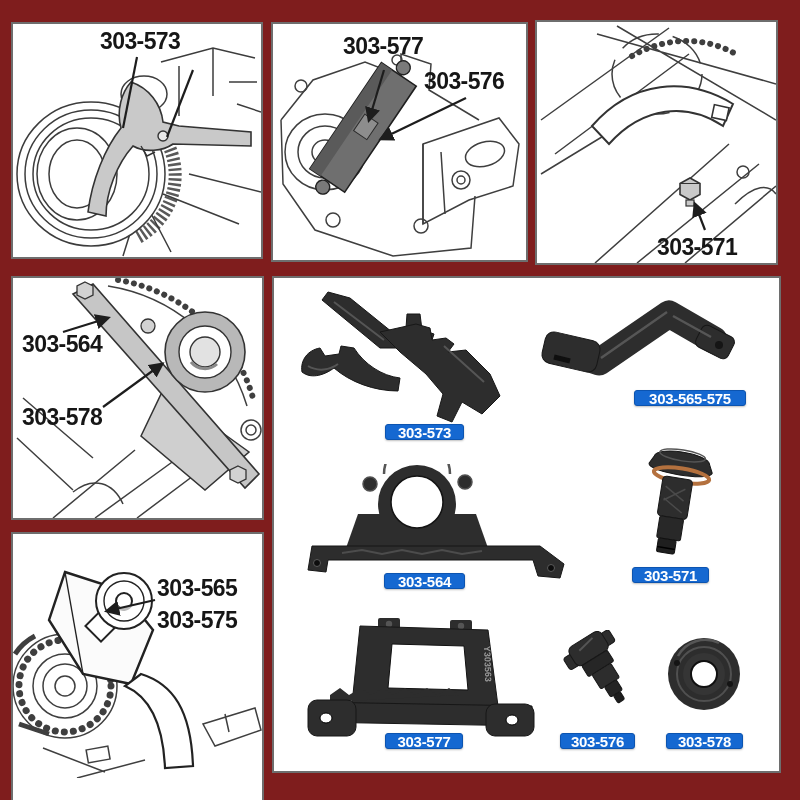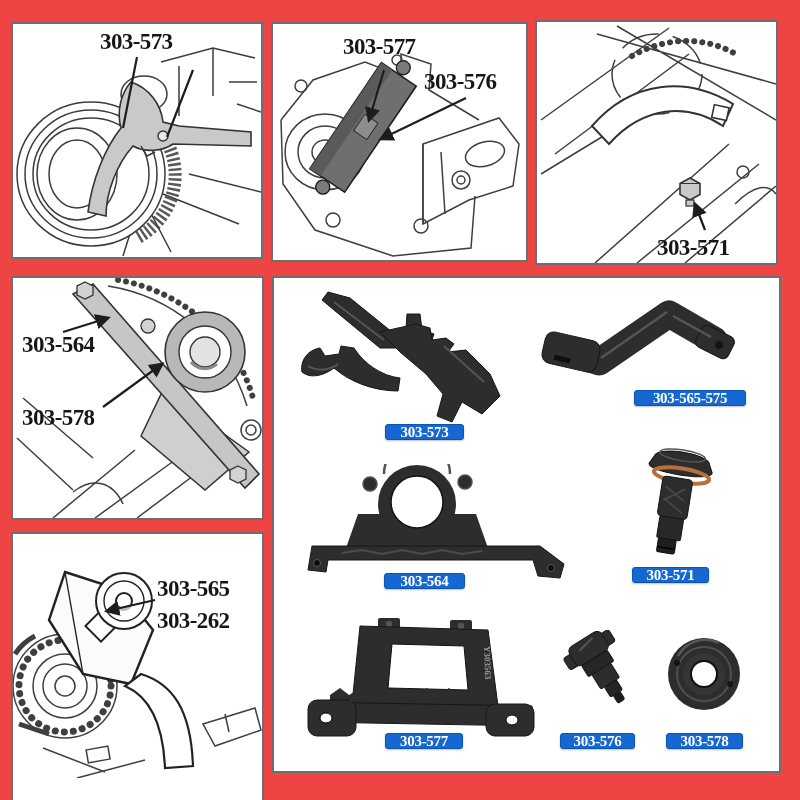--- a/index.html
+++ b/index.html
@@ -1,17 +1,17 @@
 <!DOCTYPE html>
 <html><head>
 <meta charset="utf-8">
 <style>
   html,body{margin:0;padding:0;background:#ffffff;}
-  .stage{position:relative;width:800px;height:800px;background:#ef4444;
-         font-family:Liberation Serif, serif;overflow:hidden;text-align:center;}
+  .stage{position:relative;width:800px;height:800px;background:#7f1d1d;
+         font-family:Liberation Sans, sans-serif;overflow:hidden;text-align:center;}
   .panel{position:absolute;background:#ffffff;border:2px solid #6e6e6e;box-sizing:border-box;}
   .panel svg.art{position:absolute;left:0;top:0;}
   .dlabel{position:absolute;font-weight:700;font-size:23px;line-height:1;
           color:#161616;letter-spacing:-0.6px;white-space:nowrap;z-index:3;}
   .badge{position:absolute;height:16px;display:flex;align-items:center;justify-content:center;
          background:#1568d1;border:1px solid #0c54b0;border-radius:3px;box-sizing:border-box;
          color:#ffffff;font-weight:700;font-size:15px;letter-spacing:-0.3px;white-space:nowrap;
          box-shadow:0 1px 2px rgba(0,0,0,0.25);z-index:3;}
   .toolsvg{position:absolute;z-index:1;}
 </style>
@@ -174,21 +174,21 @@
       <g>
         <circle cx="111" cy="67" r="28" fill="#ffffff" stroke="#222222" stroke-width="2"></circle>
         <circle cx="111" cy="67" r="20" fill="none" stroke="#222222" stroke-width="1.4"></circle>
         <circle cx="111" cy="67" r="8" fill="#ffffff" stroke="#222222" stroke-width="2"></circle>
         <path d="M104,73 A9,9 0 0 0 118,71" fill="none" stroke="#bbbbbb" stroke-width="3"></path>
       </g>
       <path d="M128,140 C160,150 178,176 180,232 L152,234 C150,186 135,162 112,152 Z" fill="#ffffff" stroke="#222222" stroke-width="2.2"></path>
       <line x1="142" y1="66" x2="94" y2="77" stroke="#1d1d1d" stroke-width="2.2" marker-end="url(#ah5)"></line>
     </svg>
     <span class="dlabel" style="left:144px;top:43px;">303-565</span>
-    <span class="dlabel" style="left:144px;top:75px;">303-262</span>
+    <span class="dlabel" style="left:144px;top:75px;">303-575</span>
   </div>
 
   <div class="panel" style="left:272px;top:276px;width:509px;height:497px;">
 
     <svg class="toolsvg" style="left:20px;top:10px;" width="225" height="140" viewBox="0 0 225 140">
       <g fill="#2d2d2d" stroke="#171717" stroke-width="1">
         <path d="M34,4 L56,10 L98,44 L112,40 L113,26 L126,26 L128,42 L140,46 L136,58 L119,55 L104,60 L86,60 L40,22 L28,12 Z"></path>
         <path d="M8,84 C6,72 14,62 26,60 L31,68 L45,66 L47,58 L60,60 C70,76 88,88 106,90 L104,103 C80,103 56,94 40,80 C32,86 18,92 8,84 Z"></path>
         <path d="M86,44 L122,36 L136,40 L138,52 L152,50 L160,56 L154,64 L172,62 L196,86 L206,108 L188,126 L168,114 L158,134 L143,128 L149,106 L132,86 L106,64 Z"></path>
       </g>

